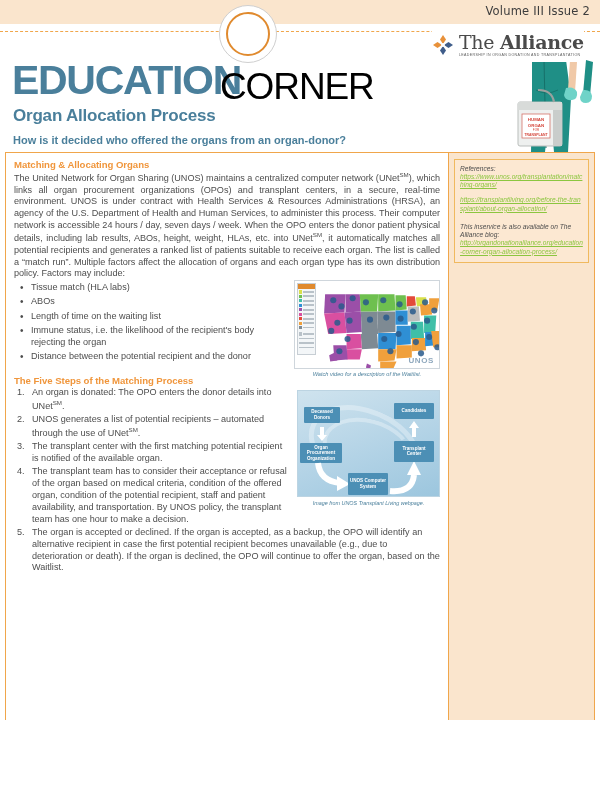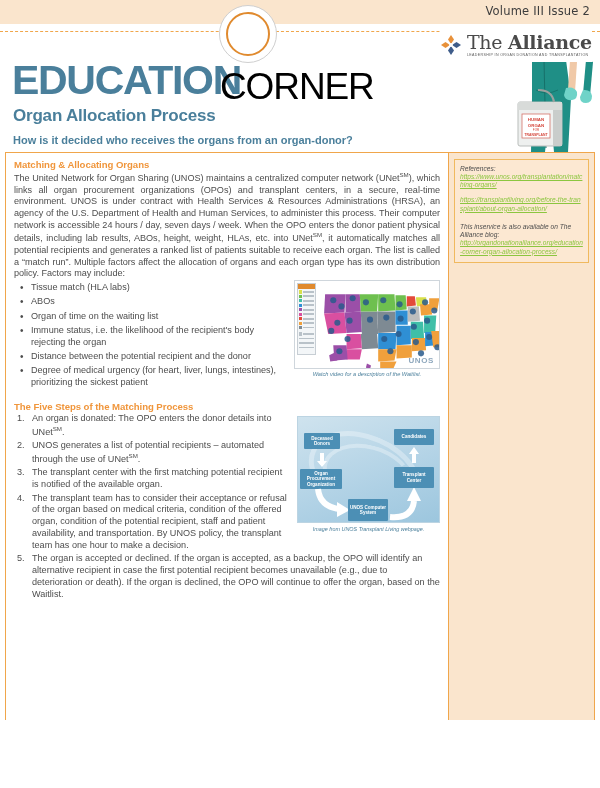--- a/index.html
+++ b/index.html
@@ -47,21 +47,21 @@
   }
   .hdr-circle2 {
     position: absolute; left: 219px; top: 5px;
     width: 58px; height: 58px;
     border-radius: 50%;
     border: 1.2px solid #cfcfcf;
     background: #ffffff;
     z-index: 2;
   }
   .logo-box {
-    position: absolute; right: 8px; top: 28px;
+    position: absolute; right: 16px; top: 28px;
     width: 152px; height: 34px;
     display: flex; align-items: center; gap: 5px;
     background: #fff; z-index: 4;
   }
   .logo-diamond { width: 22px; height: 22px; position: relative; flex: 0 0 22px;}
   .logo-text-wrap { line-height: 1; }
   .logo-main {
     font-size: 19px; color: #4a4a4a; letter-spacing: -.3px;
     font-family: "DejaVu Serif", serif; font-weight: 400;
     white-space: nowrap;
@@ -255,21 +255,21 @@
       </div>
       <div class="logo-text-wrap">
         <div class="logo-main"><span>The </span><b>Alliance</b></div>
         <div class="logo-tag">LEADERSHIP IN ORGAN DONATION AND TRANSPLANTATION</div>
       </div>
     </div>
 
     <div class="title-edu">EDUCATION</div>
     <div class="title-corner">CORNER</div>
     <div class="subtitle">Organ Allocation Process</div>
-    <div class="question">How is it decided who receives the organs from an organ-donor?</div>
+    <div class="question">How is it decided who offered the organs from an organ-donor?</div>
 
     <div class="nurse">
       <svg width="96" height="92" viewBox="0 0 96 92">
         <rect x="0" y="0" width="96" height="92" fill="#ffffff"></rect>
 
         <path d="M34 0 h34 l5 38 -3 54 h-14 l-4 -44 -5 44 h-14 l1 -54 z" fill="#1f8f86"></path>
         <path d="M38 30 q10 6 22 0" stroke="#18766e" stroke-width="1" fill="none"></path>
         <path d="M46 0 l2 88" stroke="#17706a" stroke-width="1" fill="none"></path>
 
         <path d="M72 0 l7 2 -2 30 -7 -2 z" fill="#f0c9a8"></path>
@@ -420,24 +420,23 @@
               </div>
           </div>
           <div class="map-unos">UNOS</div>
         </div>
         <div class="map-caption">Watch video for a description of the Waitlist.</div>
       </div>
 
       <ul class="bullets">
         <li>Tissue match (HLA labs)</li>
         <li>ABOs</li>
-        <li>Organ of time on the waiting list</li>
+        <li>Length of time on the waiting list</li>
         <li>Immune status, i.e. the likelihood of the recipient's body rejecting the organ</li>
         <li>Distance between the potential recipient and the donor</li>
-        <li>Degree of medical urgency (for heart, liver, lungs, intestines), prioritizing the sickest patient</li>
       </ul>
 
       <h3 class="sec-head" style="margin-top:12px">The Five Steps of the Matching Process</h3>
 
       <div class="flow-float">
         <div class="flow-card">
           <div class="swoosh" style="left:8px; top:18px; width:118px; height:78px; transform:rotate(24deg);"></div>
           <div class="swoosh" style="left:24px; top:28px; width:90px; height:58px; transform:rotate(14deg); border-width:4px;"></div>
 
           <div class="fbox" style="left:6px; top:16px; width:36px; height:16px;">Deceased Donors</div>

